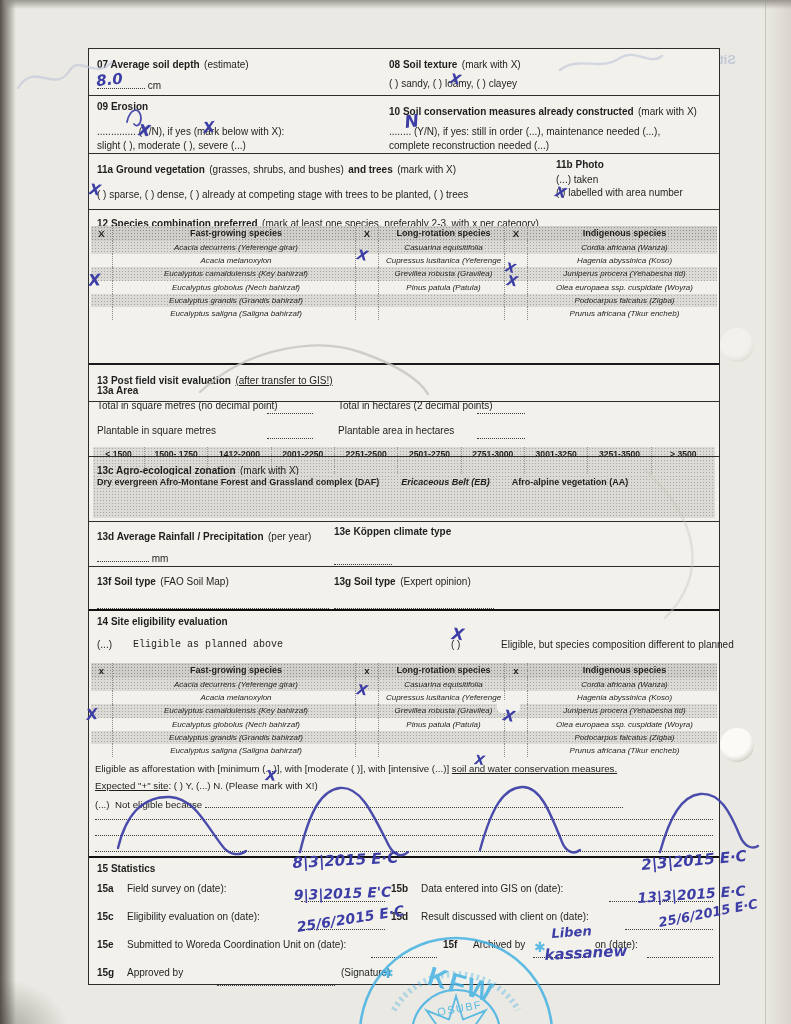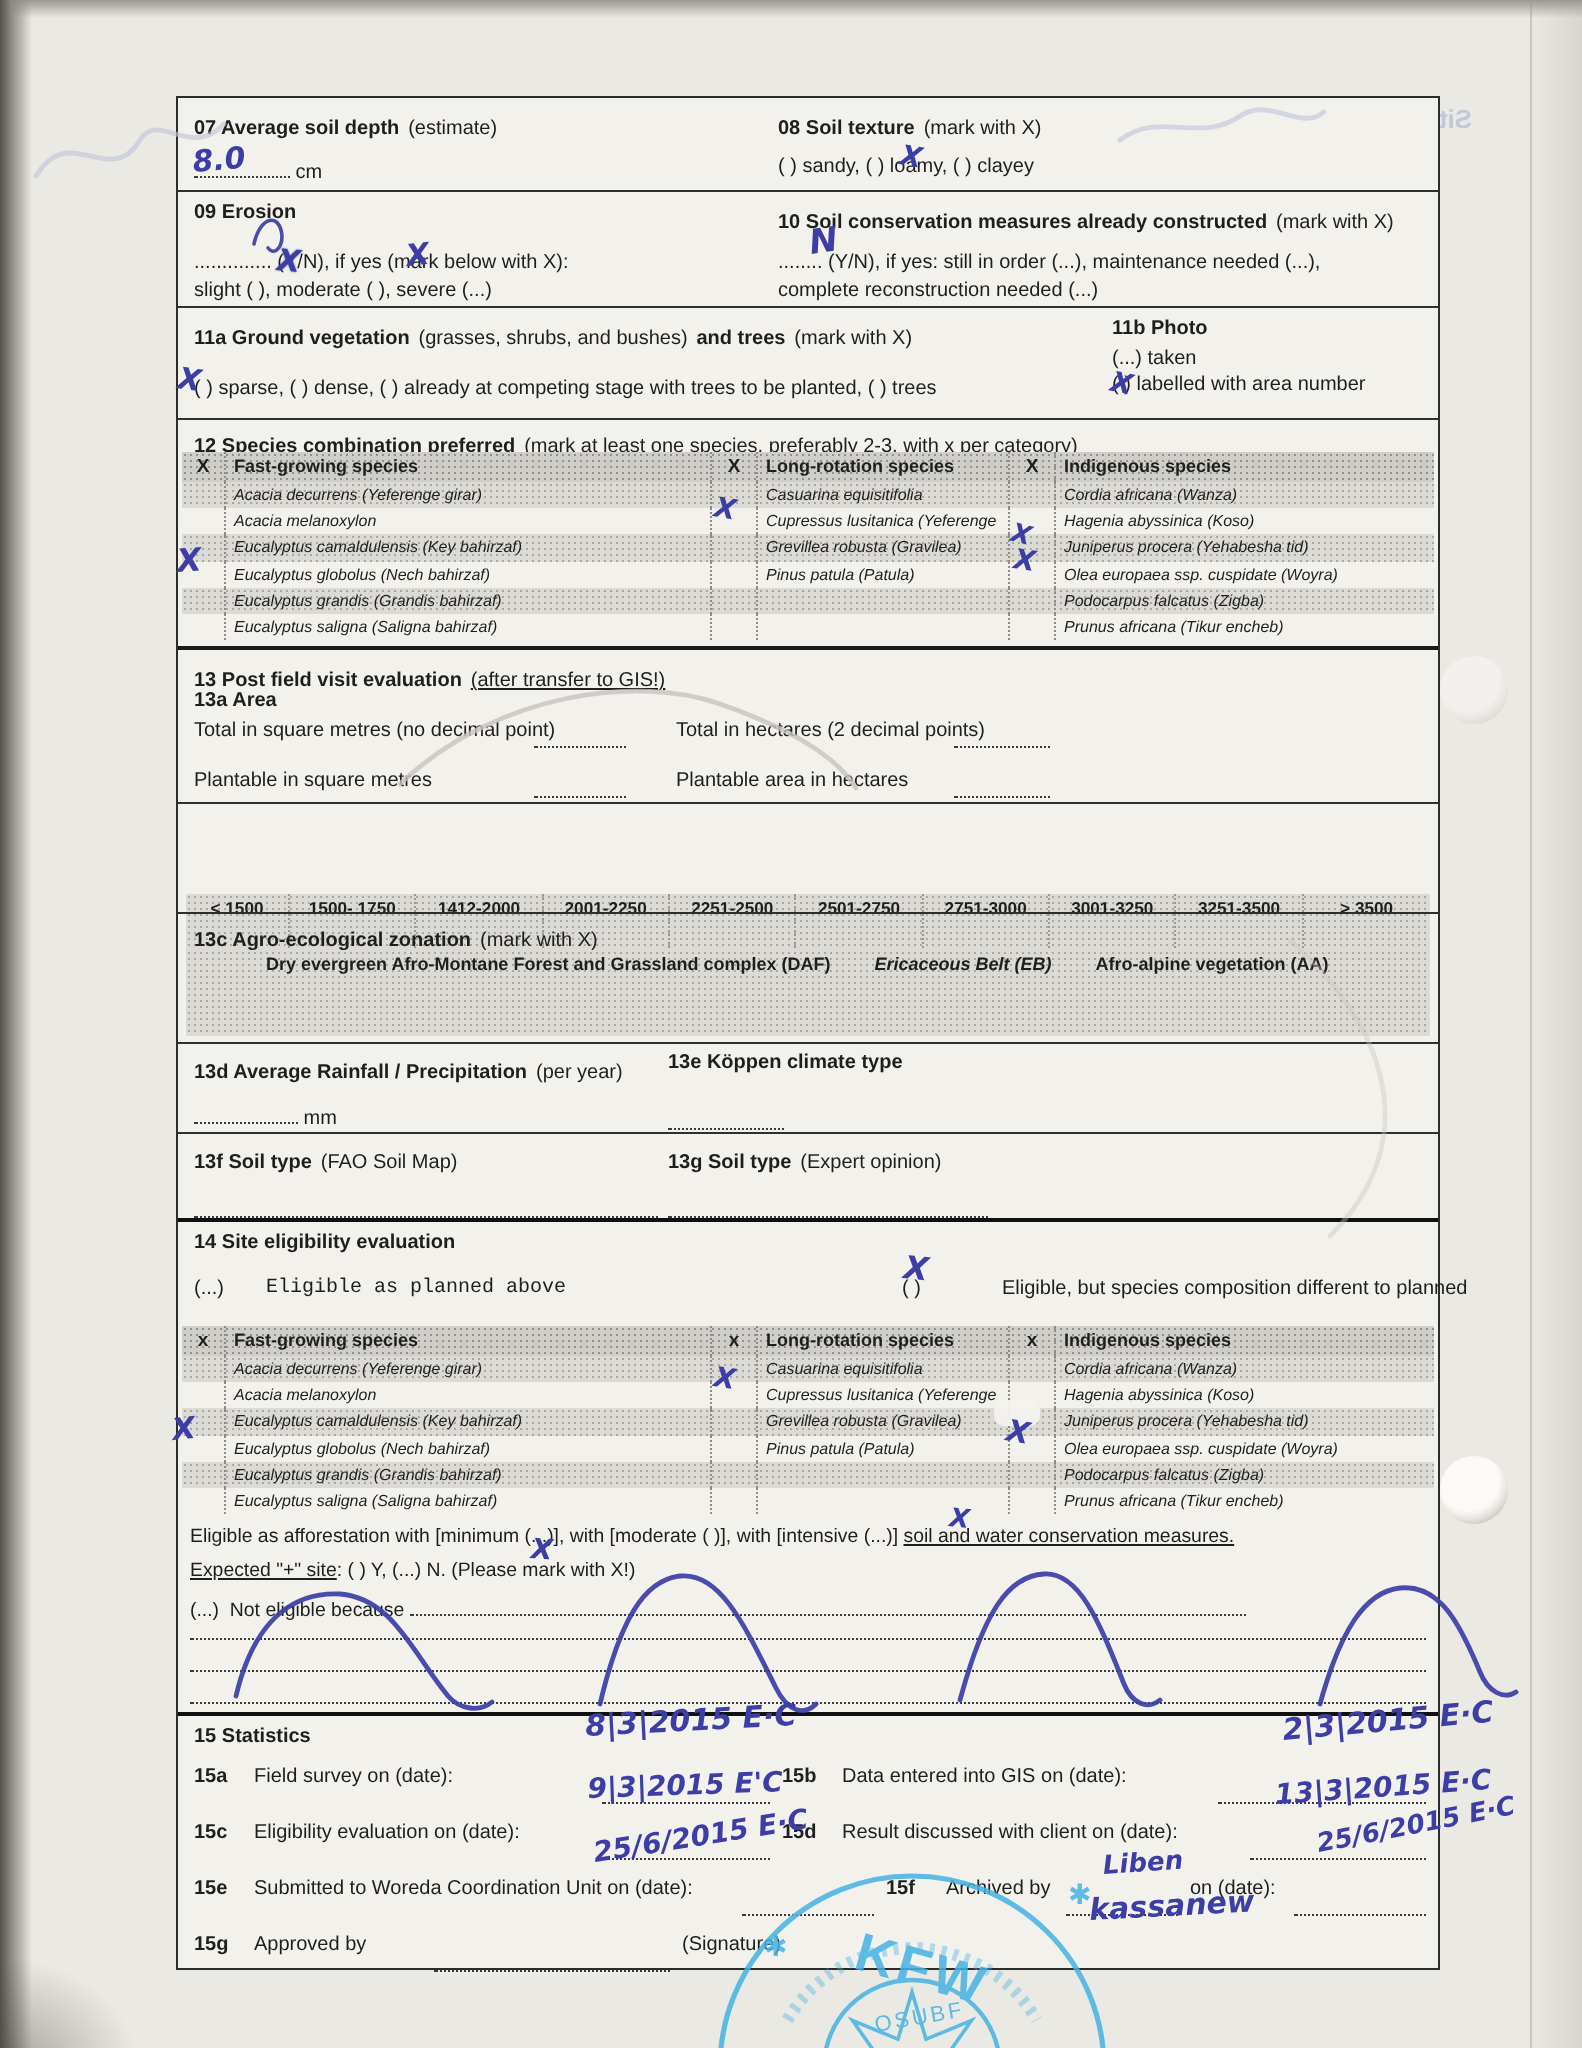--- a/index.html
+++ b/index.html
@@ -16,36 +16,36 @@
   .corner-shadow{position:absolute;left:-20px;bottom:-24px;width:90px;height:70px;
     background:radial-gradient(ellipse at 20% 80%,rgba(70,66,60,.45),rgba(70,66,60,0) 70%);z-index:6;}
   .hole{position:absolute;width:34px;height:34px;border-radius:50%;z-index:3;
     background:radial-gradient(circle at 42% 36%, #fbfaf7 52%, #e6e4dd 66%, #cfccc4 76%, rgba(207,204,196,0) 80%);}
   
   .form{position:absolute;left:88px;top:48px;width:632px;height:937px;background:#f2f1ec;
         border:1.6px solid #2c2c2c;box-sizing:border-box;z-index:2;}
   .sec{position:absolute;left:0;right:0;border-top:1.3px solid #2e2e2e;box-sizing:border-box;}
   .sec.first{border-top:none;}
   .sec.thick{border-top:2.6px solid #111;}
-  .sec.med{border-top:2px solid #1a1a1a;}
+  .sec.med{border-top:2px solid #1a1a1a;margin-top:40px;}
   .abs{position:absolute;white-space:nowrap;}
   .h{font-weight:bold;font-size:10px;}
   .n{font-weight:normal;font-size:10px;}
   .t{font-size:10px;}
   .u{text-decoration:underline;}
   .lead{display:inline-block;border-bottom:1.3px dotted #3a3a3a;height:10px;vertical-align:baseline;}
   .dotline{position:absolute;left:6px;right:6px;border-bottom:1.4px dotted #3a3a3a;height:0;}
   
   .stable{position:absolute;left:2px;right:2px;}
   .srow{display:grid;grid-template-columns:22px 243px 23px 126px 23px 189px;height:13.2px;line-height:13.5px;overflow:hidden;}
   .srow.head{height:15px;line-height:15px;}
   .shade{background-color:#dcdad4;background-image:radial-gradient(rgba(85,85,82,.38) .5px,transparent .65px);background-size:3px 3px;}
   .shade-dark{background-color:#d0cec8;background-image:radial-gradient(rgba(70,70,68,.45) .55px,transparent .7px);background-size:3px 3px;}
   .scheck{text-align:center;font-size:9px;border-right:1px dotted #8e8c88;overflow:hidden;}
-  .sname{padding-left:4px;font-size:8px;font-style:italic;border-right:1px dotted #8e8c88;overflow:hidden;}
+  .sname{padding-left:4px;font-size:8px;font-style:italic;border-right:1px dotted #8e8c88;overflow:hidden;text-align:center;}
   .sname.last{border-right:none;}
   .shead-t{font-style:normal;font-weight:bold;font-size:9px;}
   .shead-c{font-weight:bold;font-size:9.5px;}
   
   .shadeblock{position:absolute;left:4px;right:4px;}
   .bins{display:grid;grid-template-columns:52px repeat(9,1fr);margin-top:28px;}
   .bin{font-weight:bold;font-size:8.6px;text-align:center;border-right:1px dotted #9a9893;padding-top:2px;}
   .bin.last{border-right:none;}
   .zones{display:flex;padding-top:2px;}
   .zone{font-weight:bold;font-size:9px;white-space:nowrap;}
@@ -179,21 +179,21 @@
           <div class="bin">2501-2750</div>
           <div class="bin">2751-3000</div>
           <div class="bin">3001-3250</div>
           <div class="bin">3251-3500</div>
           <div class="bin last">&gt; 3500</div>
         </div>
     </div>
 
     <div class="sec" style="top:407px;height:65px;">
       <span class="abs" style="left:8px;top:3px;"><b class="h">13c Agro-ecological zonation</b> <span class="n">(mark with X)</span></span>
-      <div class="shadeblock shade zones" style="top:18px;height:41px;padding-left:36px;" id="zonerow">
+      <div class="shadeblock shade zones" style="top:18px;height:41px;" id="zonerow">
           <div class="zone" style="margin-left: 4px;">Dry evergreen Afro-Montane Forest and Grassland complex (DAF)</div>
           <div class="zone" style="margin-left: 22px; font-style: italic;">Ericaceous Belt (EB)</div>
           <div class="zone" style="margin-left: 22px;">Afro-alpine vegetation (AA)</div>
         </div>
     </div>
 
     <div class="sec" style="top:472px;height:45px;">
       <span class="abs" style="left:8px;top:4px;"><b class="h">13d Average Rainfall / Precipitation</b> <span class="n">(per year)</span></span>
       <span class="abs t" style="left:8px;top:29px;"><span class="lead" style="width:52px;"></span> <span>mm</span></span>
       <b class="abs h" style="left:245px;top:4px;">13e Köppen climate type</b>

